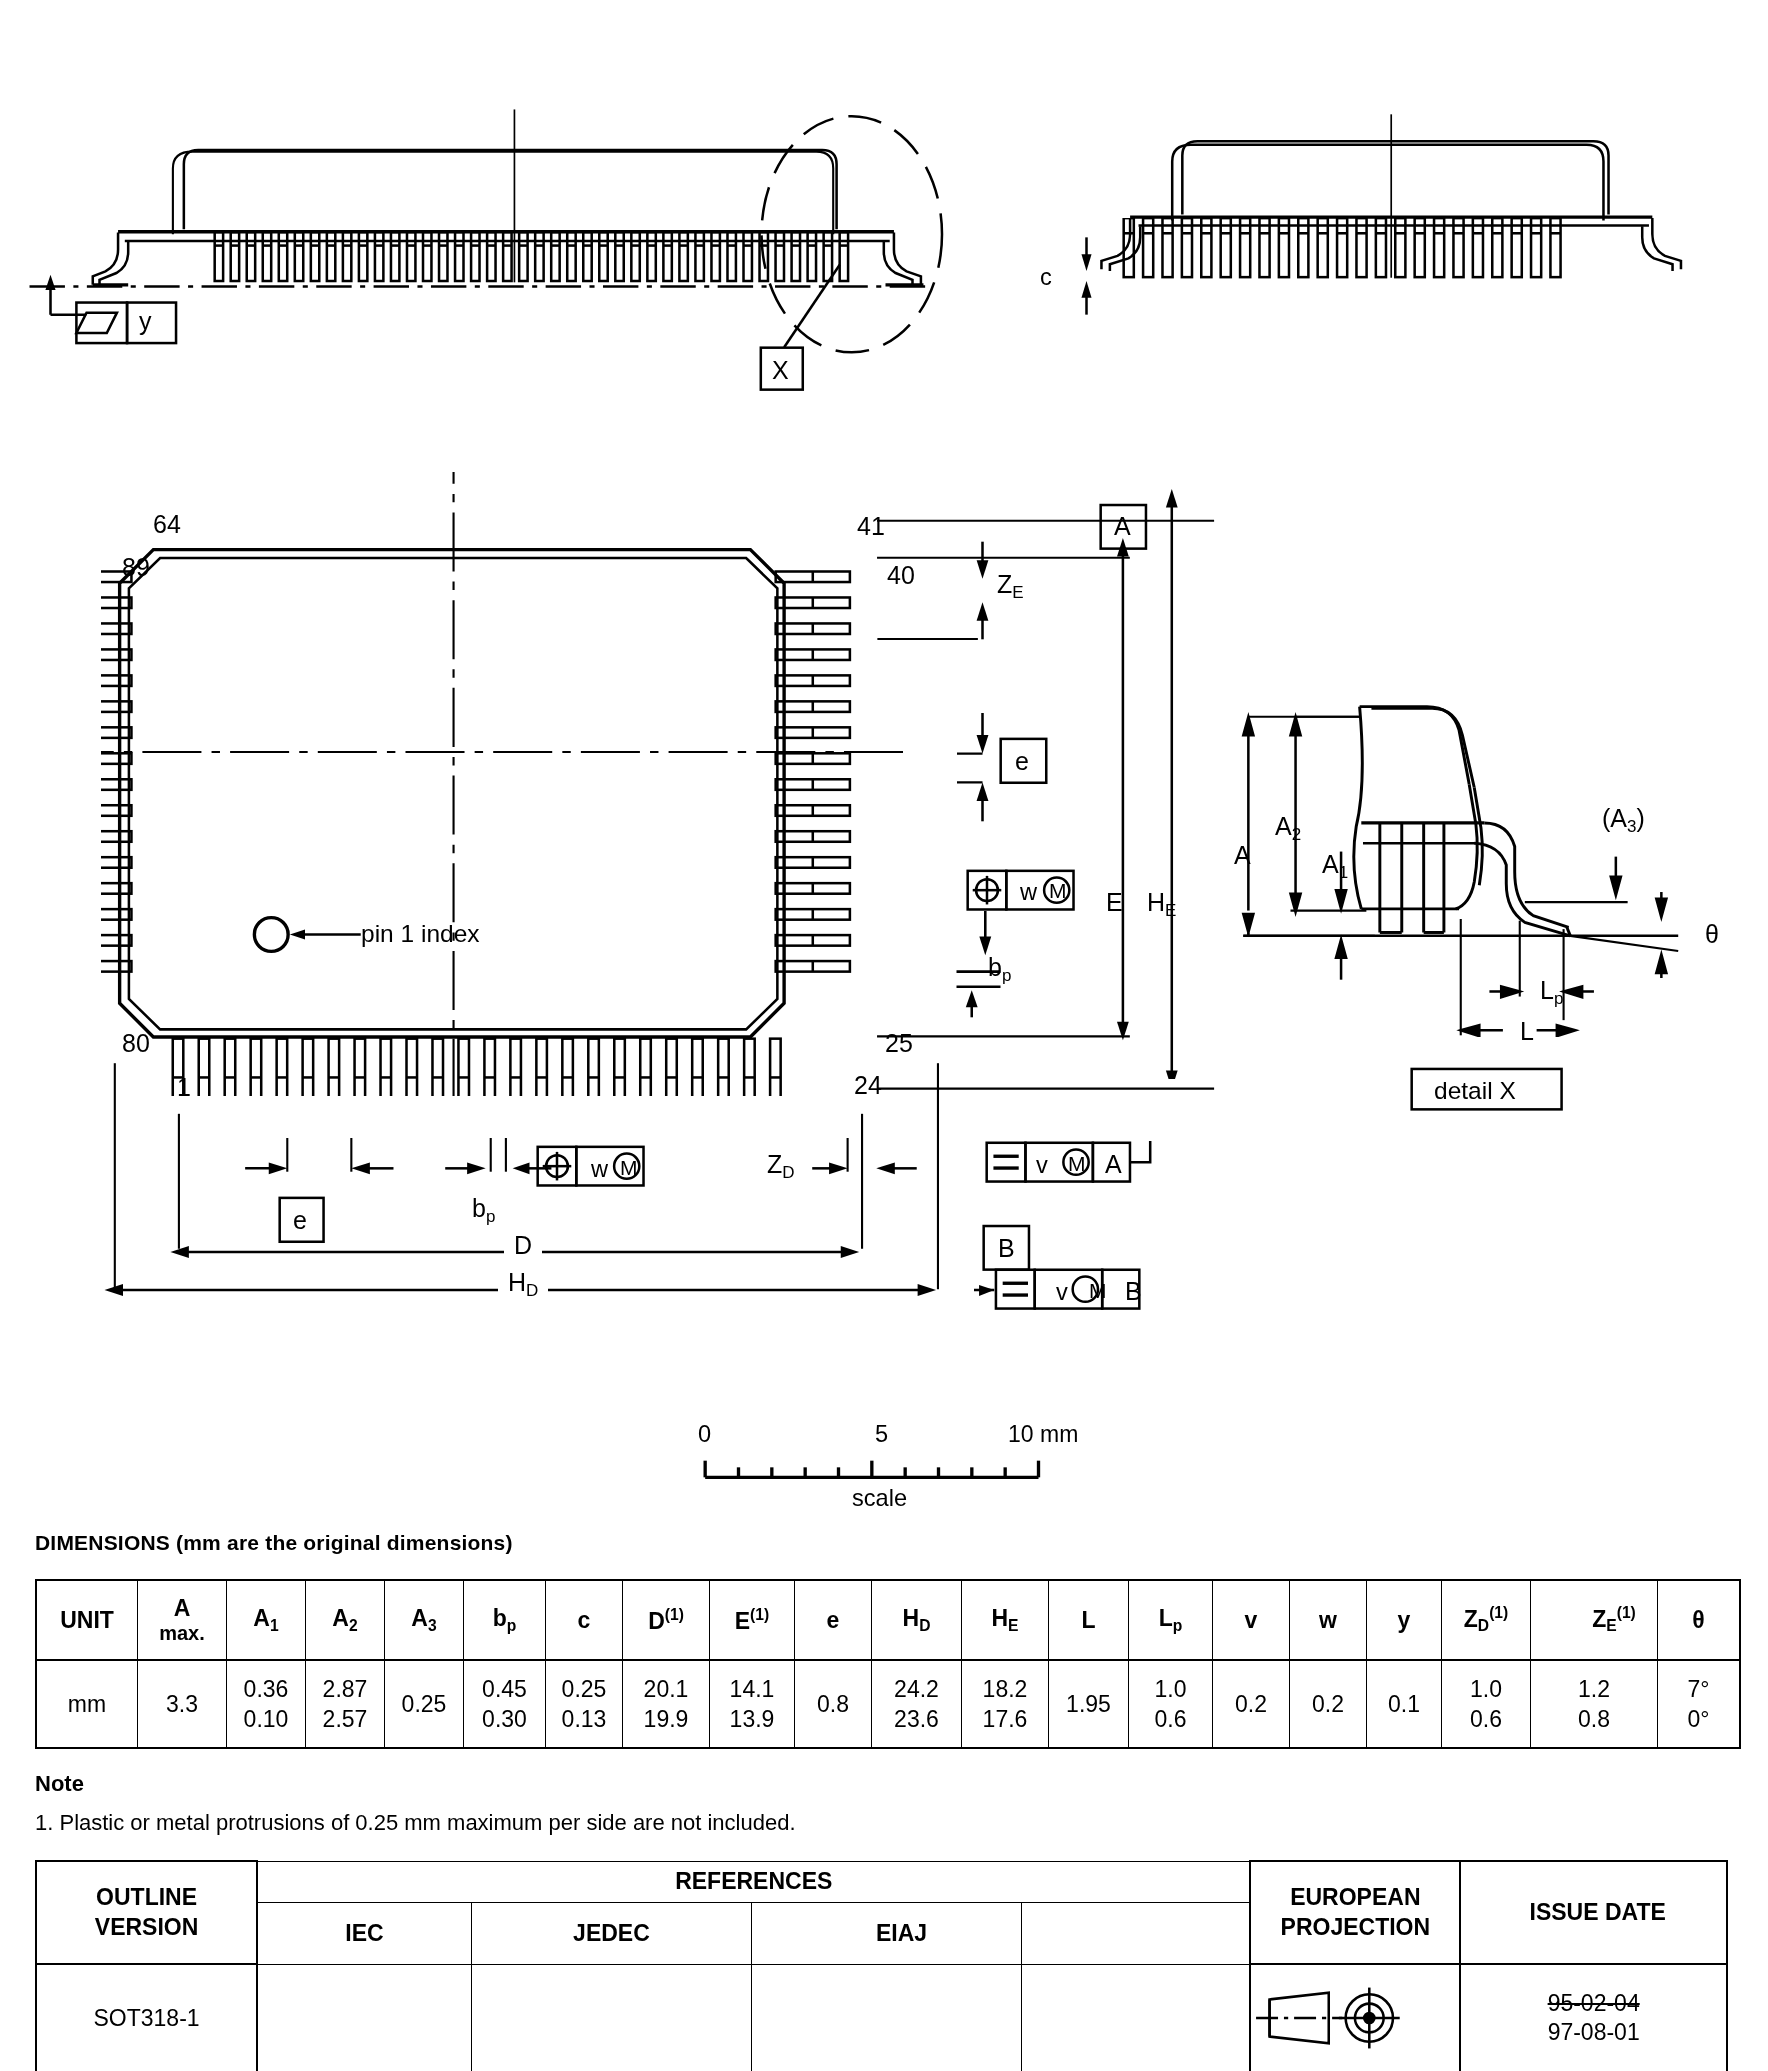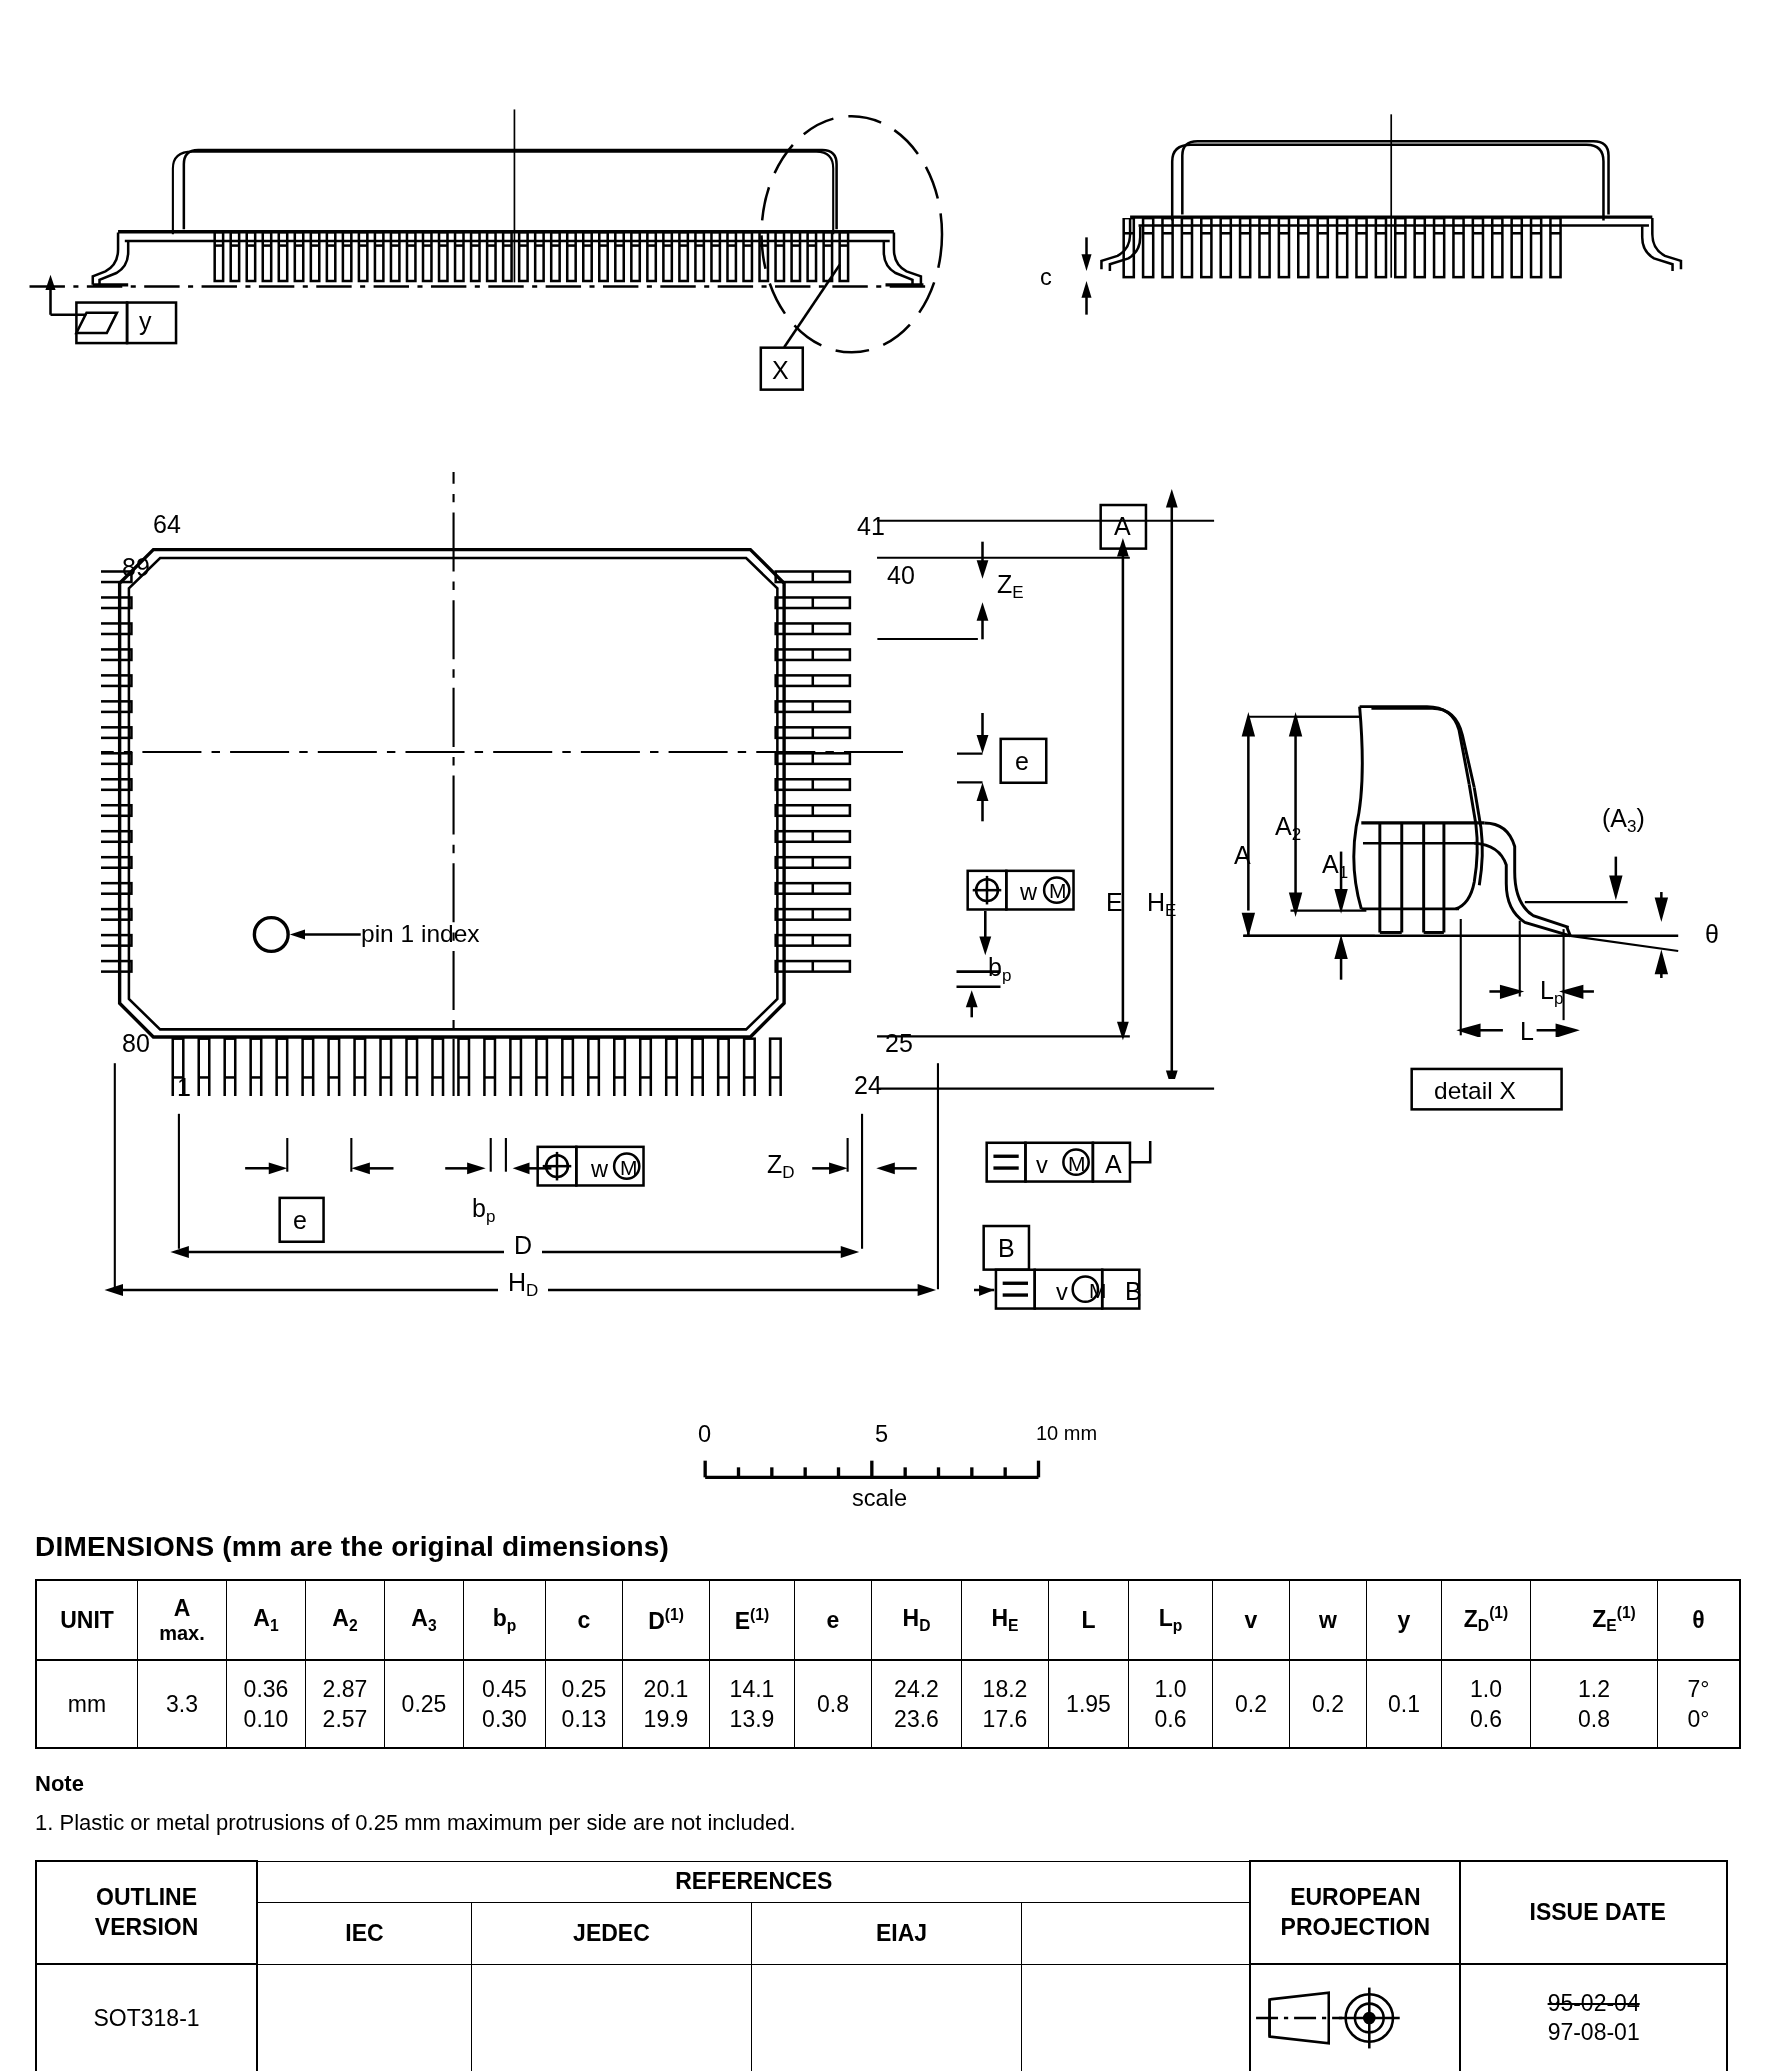--- a/index.html
+++ b/index.html
@@ -11,21 +11,21 @@
   }
   .abs{position:absolute;}
   svg{display:block;}
 
   
   .lbl{font-size:23px;line-height:1;white-space:nowrap;}
   .sub{font-size:0.68em;vertical-align:-0.3em;}
   .sup{font-size:0.68em;vertical-align:0.55em;}
 
   
-  #dims-title{left:35px;top:1531px;font-size:28px;font-weight:bold;letter-spacing:0.2px;}
+  #dims-title{left:35px;top:1531px;font-size:21px;font-weight:bold;letter-spacing:0.2px;}
 
   
   #dims-table{left:35px;top:1579px;border-collapse:collapse;}
   #dims-table td{
     border-left:1.7px solid #000;border-right:1.7px solid #000;
     text-align:center;vertical-align:middle;
     font-size:23px;font-weight:bold;
     padding:0;
   }
   #dims-table .hdr td{height:78px;border-top:2.5px solid #000;border-bottom:2.5px solid #000;border-radius:23px;}
@@ -824,21 +824,21 @@
       <line x1="206" y1="34" x2="206" y2="14" stroke="#000" stroke-width="4"></line>
       <line x1="246" y1="34" x2="246" y2="22" stroke="#000" stroke-width="4"></line>
       <line x1="286" y1="34" x2="286" y2="22" stroke="#000" stroke-width="4"></line>
       <line x1="326" y1="34" x2="326" y2="22" stroke="#000" stroke-width="4"></line>
       <line x1="366" y1="34" x2="366" y2="22" stroke="#000" stroke-width="4"></line>
       <line x1="406" y1="34" x2="406" y2="14" stroke="#000" stroke-width="4"></line>
     </svg>
 </div>
 <div class="abs lbl" style="left:698px;top:1423px;font-size:23.6px;">0</div>
 <div class="abs lbl" style="left:875px;top:1423px;font-size:23.6px;">5</div>
-<div class="abs lbl" style="left:1036px;top:1423px;font-size:20px;">10 mm</div>
+<div class="abs lbl" style="left:1008px;top:1423px;font-size:23px;">10 mm</div>
 <div class="abs lbl" style="left:852px;top:1487px;font-size:23.6px;">scale</div>
 
 <div class="abs" id="dims-title">DIMENSIONS (mm are the original dimensions)</div>
 
 <table class="abs" id="dims-table">
   <tbody>
     <tr class="hdr" id="dims-hdr">
         <td class="firstcol" style="width: 100px;">UNIT</td>
         <td style="width: 88px;">
           <div class="amax">

